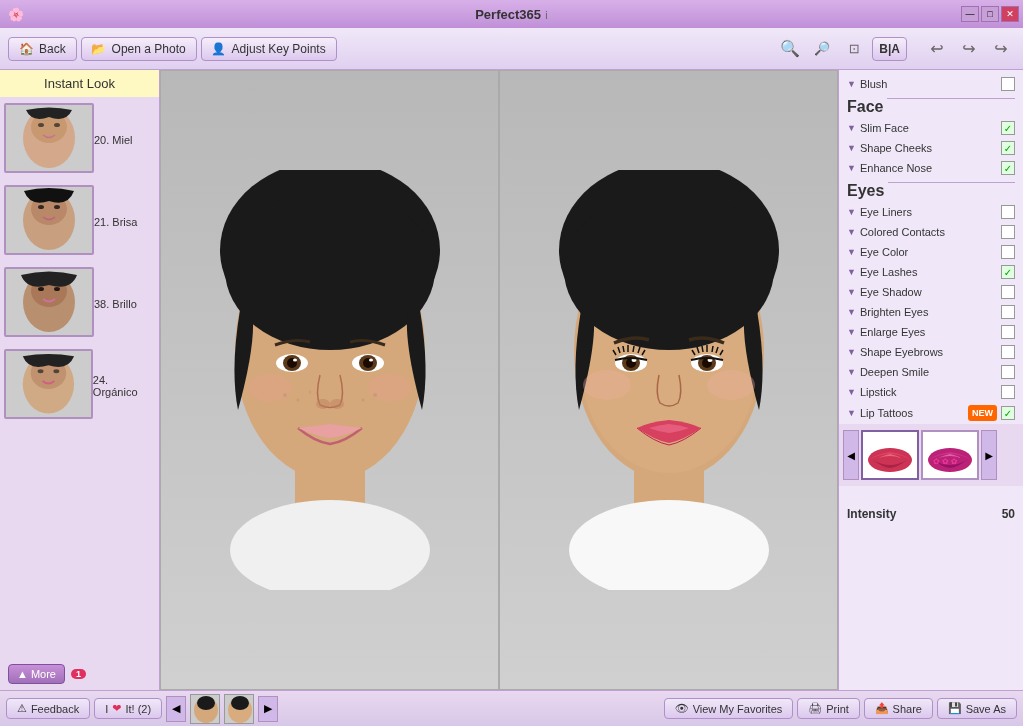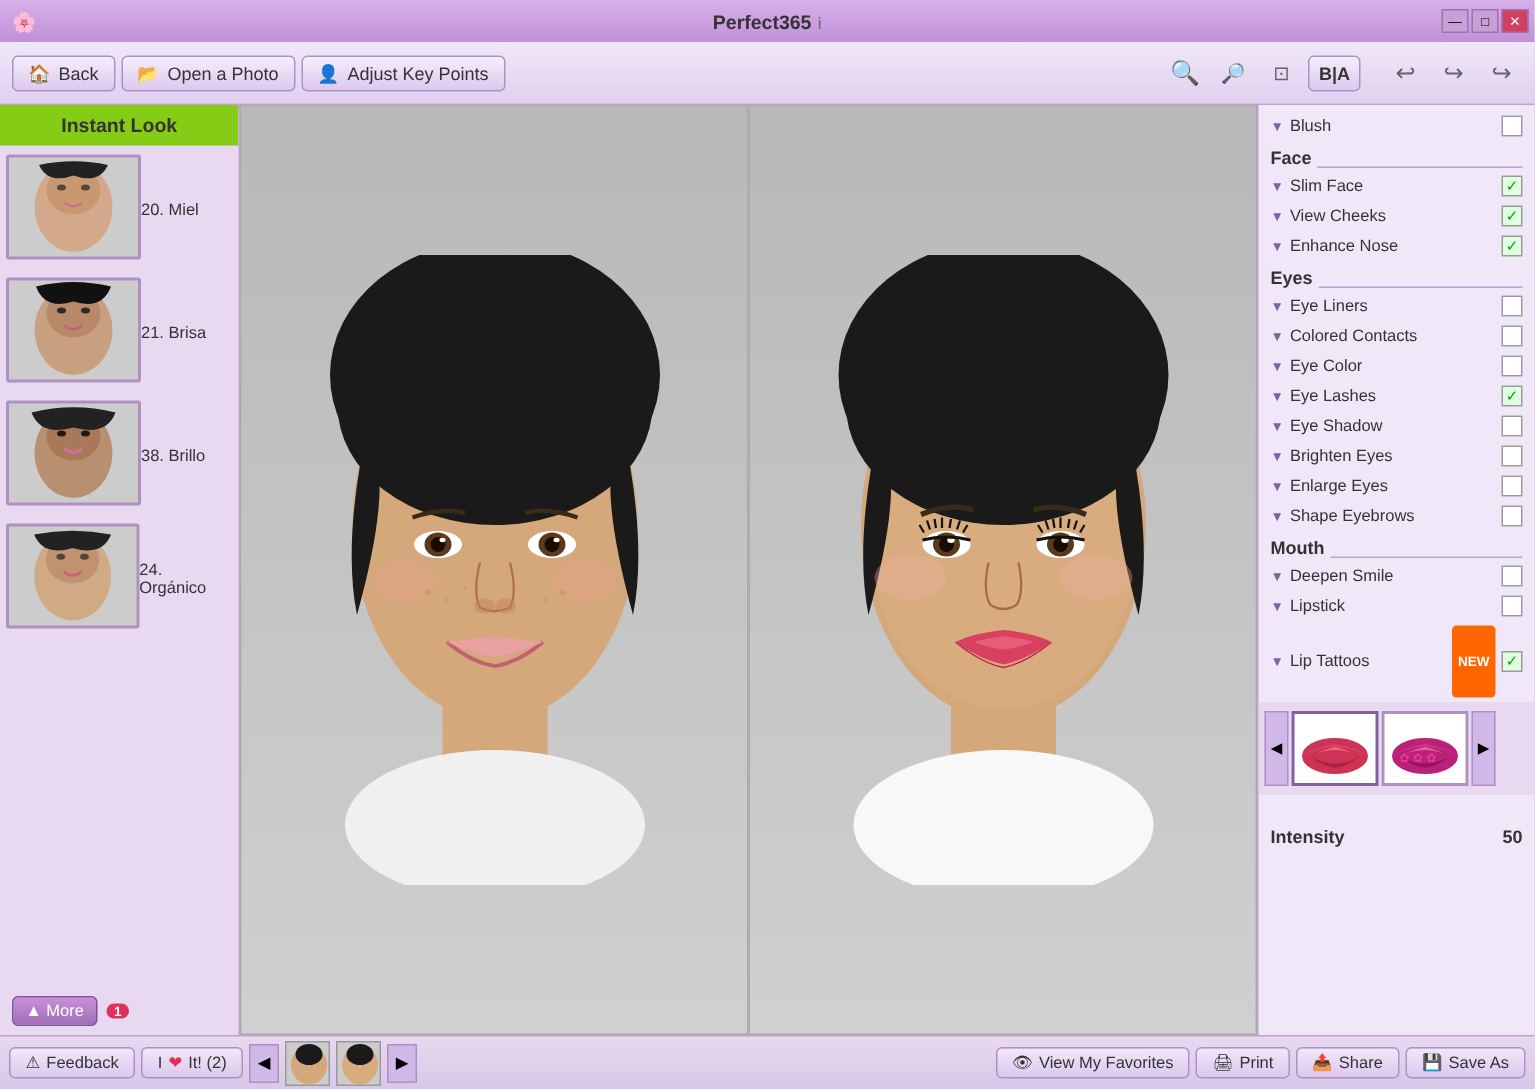--- a/index.html
+++ b/index.html
@@ -73,25 +73,25 @@
     #sidebar {
       width: 160px;
       background: #e8d8f0;
       border-right: 1px solid #c0a0d0;
       overflow: hidden;
       display: flex;
       flex-direction: column;
     }
     #sidebar-title {
       text-align: center;
-      font-weight: bold;
+      font-weight: normal;
       font-size: 13px;
       padding: 6px 0;
       color: #333;
-      background: #84cc16;
+      background: #fef9c3;
     }
     #sidebar-list {
       overflow-y: auto;
       flex: 1;
     }
     .sidebar-item {
       display: flex;
       flex-direction: row;
       align-items: center;
       padding: 6px 4px;
@@ -134,26 +134,26 @@
 
     
     #right-panel {
       width: 185px;
       background: #f0e8f8;
       border-left: 1px solid #c0a0d0;
       overflow-y: auto;
       padding: 4px 0;
     }
     .rp-section-label {
-      font-size: 12px;
+      font-size: 16px;
       font-weight: bold;
       color: #333;
       padding: 4px 8px 2px 8px;
       display: flex;
-      align-items: flex-end;
+      align-items: flex-start;
       gap: 4px;
     }
     .rp-section-line {
       height: 1px;
       background: #c0a0d0;
       flex: 1;
     }
     .rp-item {
       display: flex;
       align-items: center;
@@ -276,21 +276,21 @@
       color: white;
       border-radius: 8px;
       padding: 0 5px;
       font-size: 9px;
       font-weight: bold;
     }
     .new-badge {
       background: #ff6600;
       color: white;
       border-radius: 3px;
-      padding: 19px 4px;
+      padding: 3px 4px;
       font-size: 9px;
       font-weight: bold;
     }
 
     
     ::-webkit-scrollbar { width: 8px; }
     ::-webkit-scrollbar-track { background: #e0d0f0; }
     ::-webkit-scrollbar-thumb { background: #b090c8; border-radius: 4px; }
   </style>
 </head>
@@ -516,21 +516,21 @@
       <span>Face</span>
       <div class="rp-section-line"></div>
     </div>
     <div class="rp-item">
       <span class="rp-triangle">▼</span>
       <span class="rp-label">Slim Face</span>
       <div class="rp-checkbox checked"></div>
     </div>
     <div class="rp-item">
       <span class="rp-triangle">▼</span>
-      <span class="rp-label">View Cheeks</span>
+      <span class="rp-label">Shape Cheeks</span>
       <div class="rp-checkbox checked"></div>
     </div>
     <div class="rp-item">
       <span class="rp-triangle">▼</span>
       <span class="rp-label">Enhance Nose</span>
       <div class="rp-checkbox checked"></div>
     </div>
 
     <div class="rp-section-label">
       <span>Eyes</span>
@@ -570,24 +570,20 @@
       <span class="rp-triangle">▼</span>
       <span class="rp-label">Enlarge Eyes</span>
       <div class="rp-checkbox"></div>
     </div>
     <div class="rp-item">
       <span class="rp-triangle">▼</span>
       <span class="rp-label">Shape Eyebrows</span>
       <div class="rp-checkbox"></div>
     </div>
 
-    <div class="rp-section-label">
-      <span>Mouth</span>
-      <div class="rp-section-line"></div>
-    </div>
     <div class="rp-item">
       <span class="rp-triangle">▼</span>
       <span class="rp-label">Deepen Smile</span>
       <div class="rp-checkbox"></div>
     </div>
     <div class="rp-item">
       <span class="rp-triangle">▼</span>
       <span class="rp-label">Lipstick</span>
       <div class="rp-checkbox"></div>
     </div>

